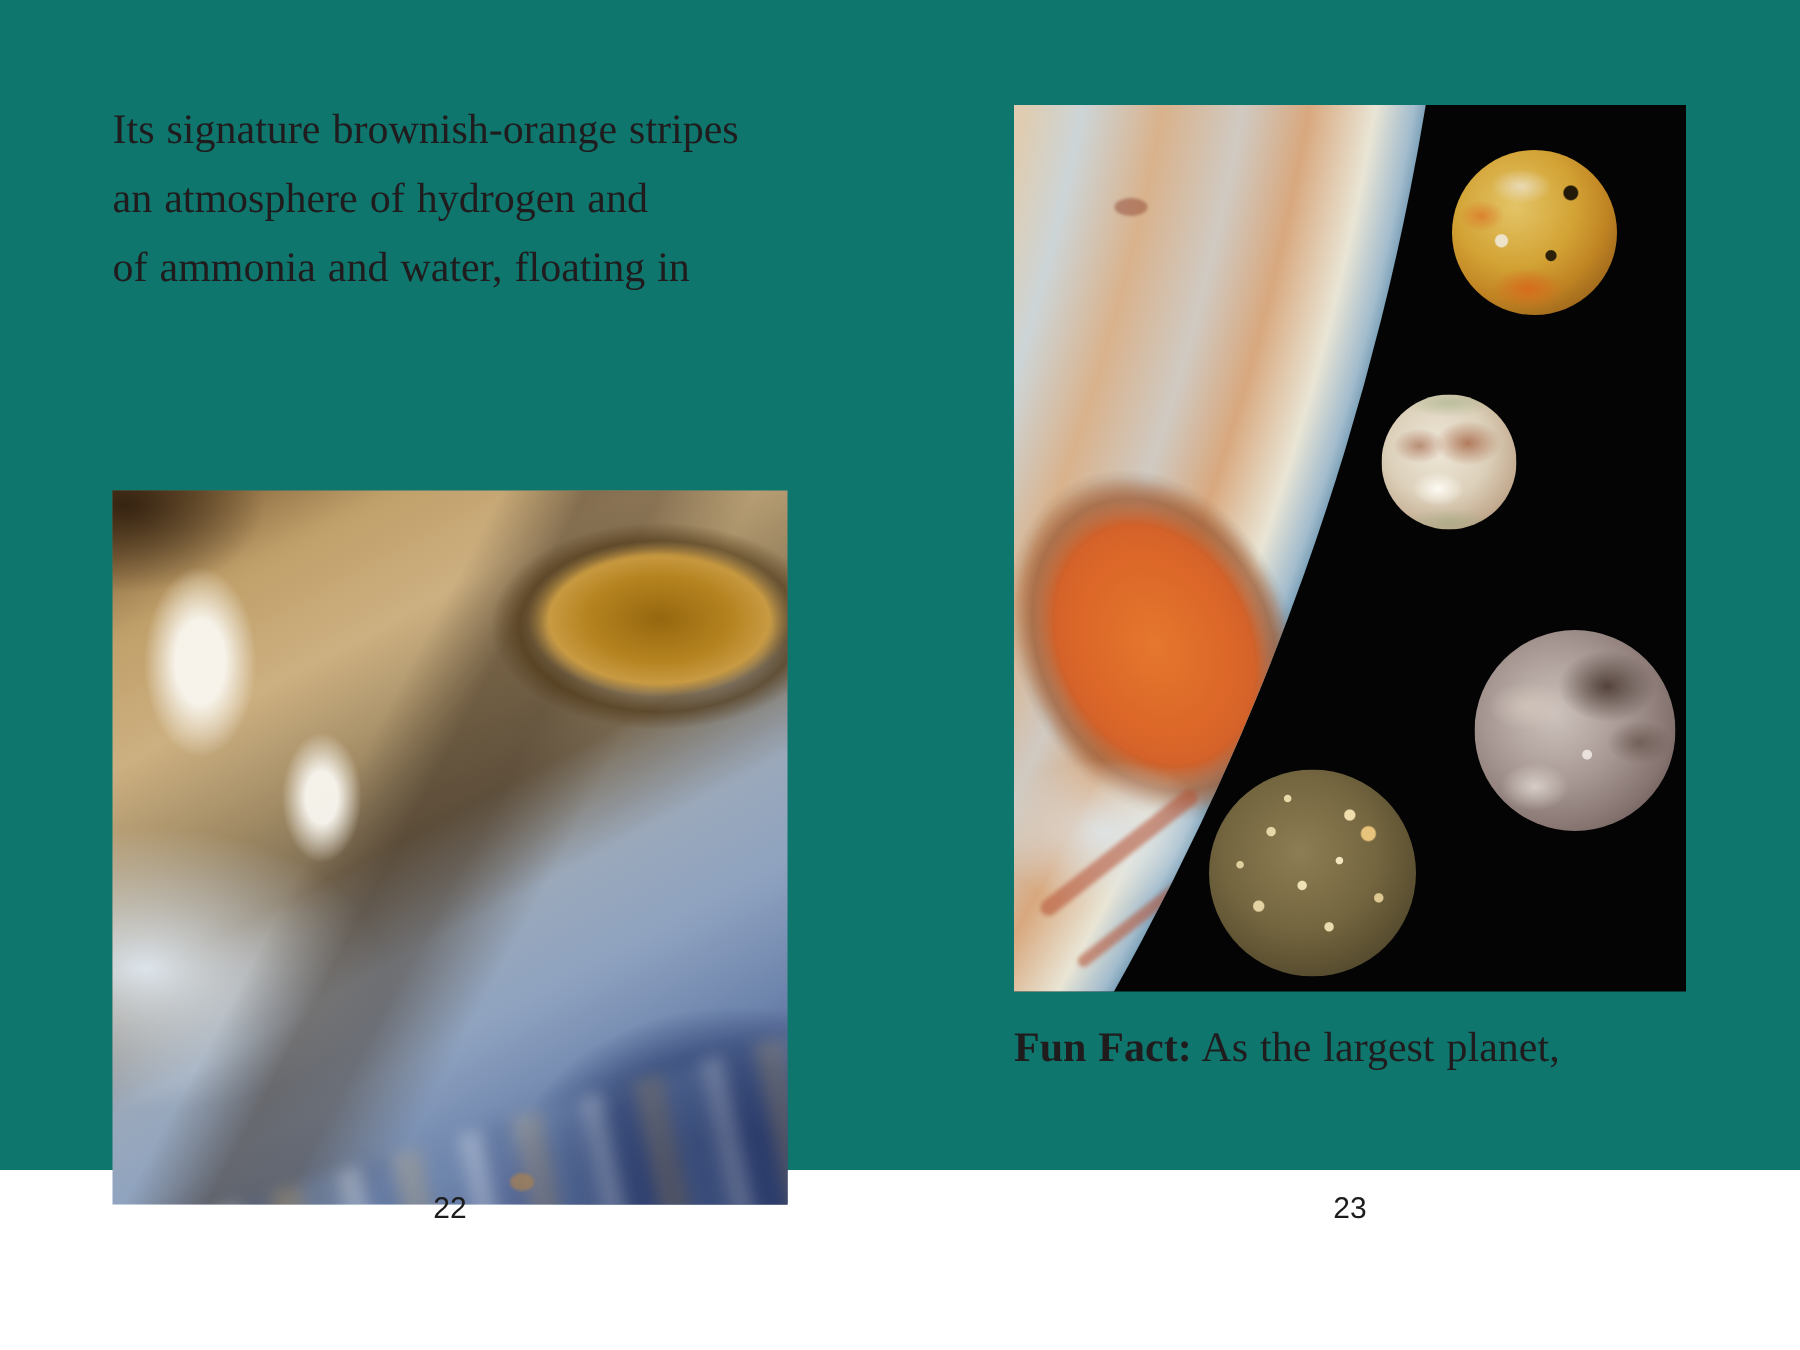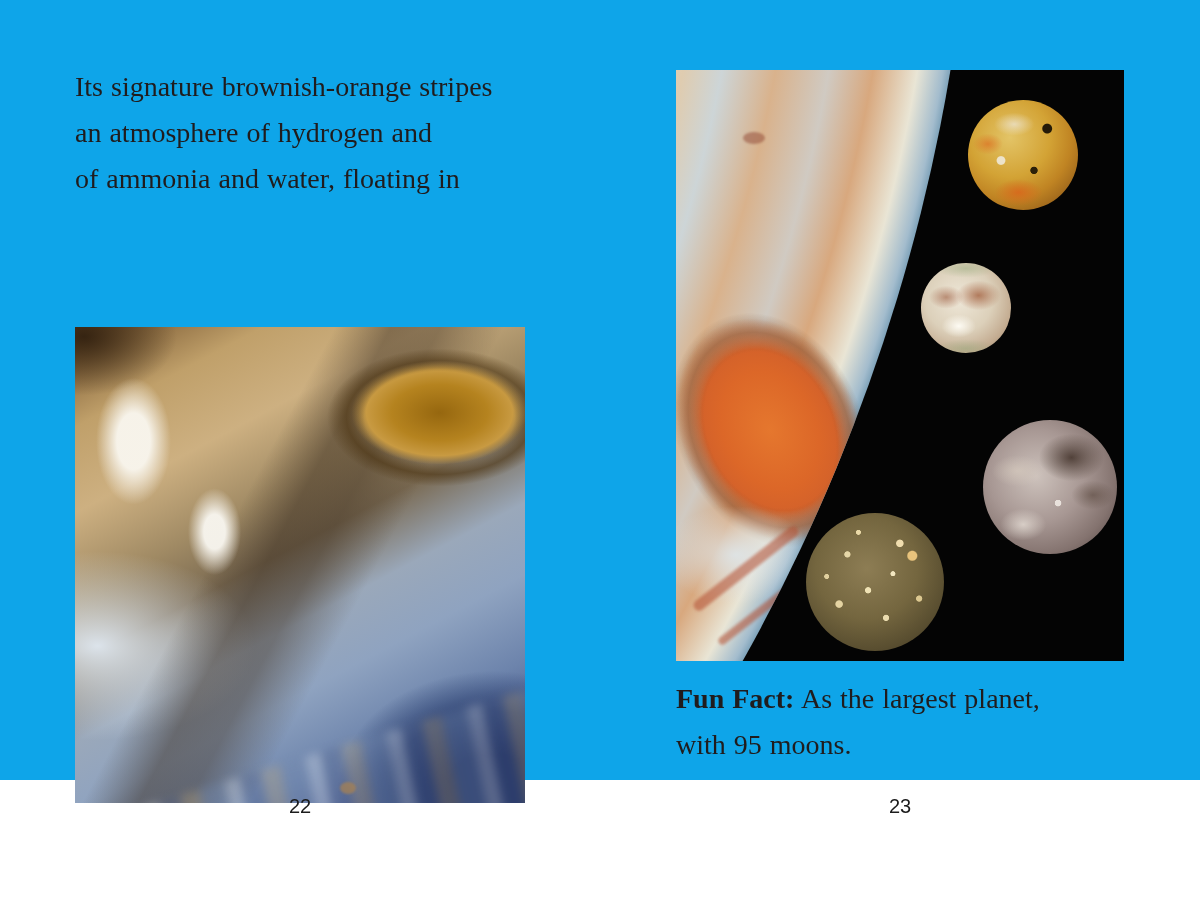--- a/index.html
+++ b/index.html
@@ -1,18 +1,18 @@
 <!DOCTYPE html>
 <html><head>
 <meta charset="utf-8">
 <style>
   * { margin:0; padding:0; box-sizing:border-box; }
   html,body { width:1200px; height:900px; background:#ffffff; overflow:hidden;
               font-family:"Liberation Serif", serif; }
-  .spread { position:relative; width:1200px; height:780px; background:#0ea5e9;padding-left:31px; }
+  .spread { position:relative; width:1200px; height:780px; background:#0f766e;padding-left:31px; }
   .page { position:absolute; top:0; height:900px; }
   .page-left  { left:0;   width:600px; }
   .page-right { left:600px; width:600px; }
 
   
   .body-text { position:absolute; left:75px; top:64px; width:470px;
                font-size:28px; line-height:46px; color:#201c1d; word-spacing:1px; }
   .text-line { white-space:nowrap; }
 
   .fun-fact { position:absolute; left:76px; top:676px; width:470px;
@@ -140,19 +140,18 @@
         <div class="brown-spot"></div>
       </div>
       <div class="moon moon-io"></div>
       <div class="moon moon-europa"></div>
       <div class="moon moon-ganymede"></div>
       <div class="moon moon-callisto"></div>
     </figure>
 
     <p class="fun-fact">
       <span class="text-line" style="display:block;font-family:Liberation Serif, serif;"><b>Fun Fact:</b> <span>As the largest planet,</span></span>
-      <span class="text-line" style="display:block;">with 95 moons.</span>
     </p>
 
     <div class="page-number pn-right">23</div>
   </section>
 
 </div>
 
 </body></html>

